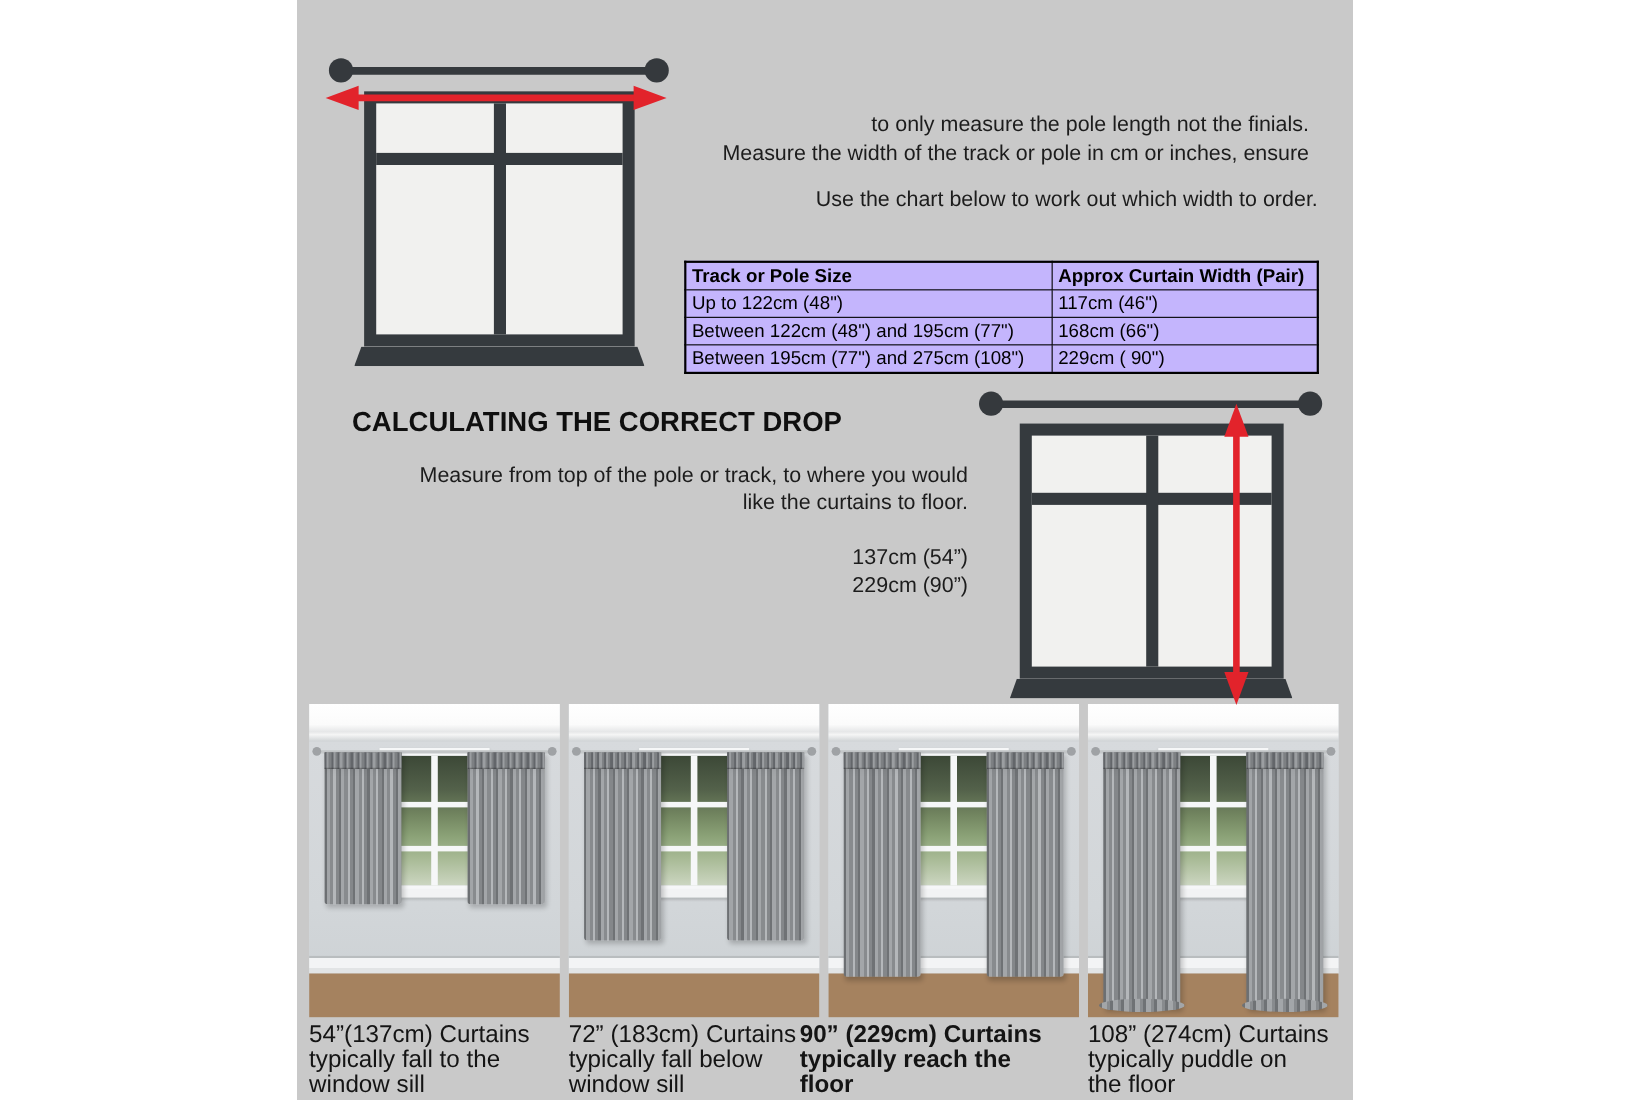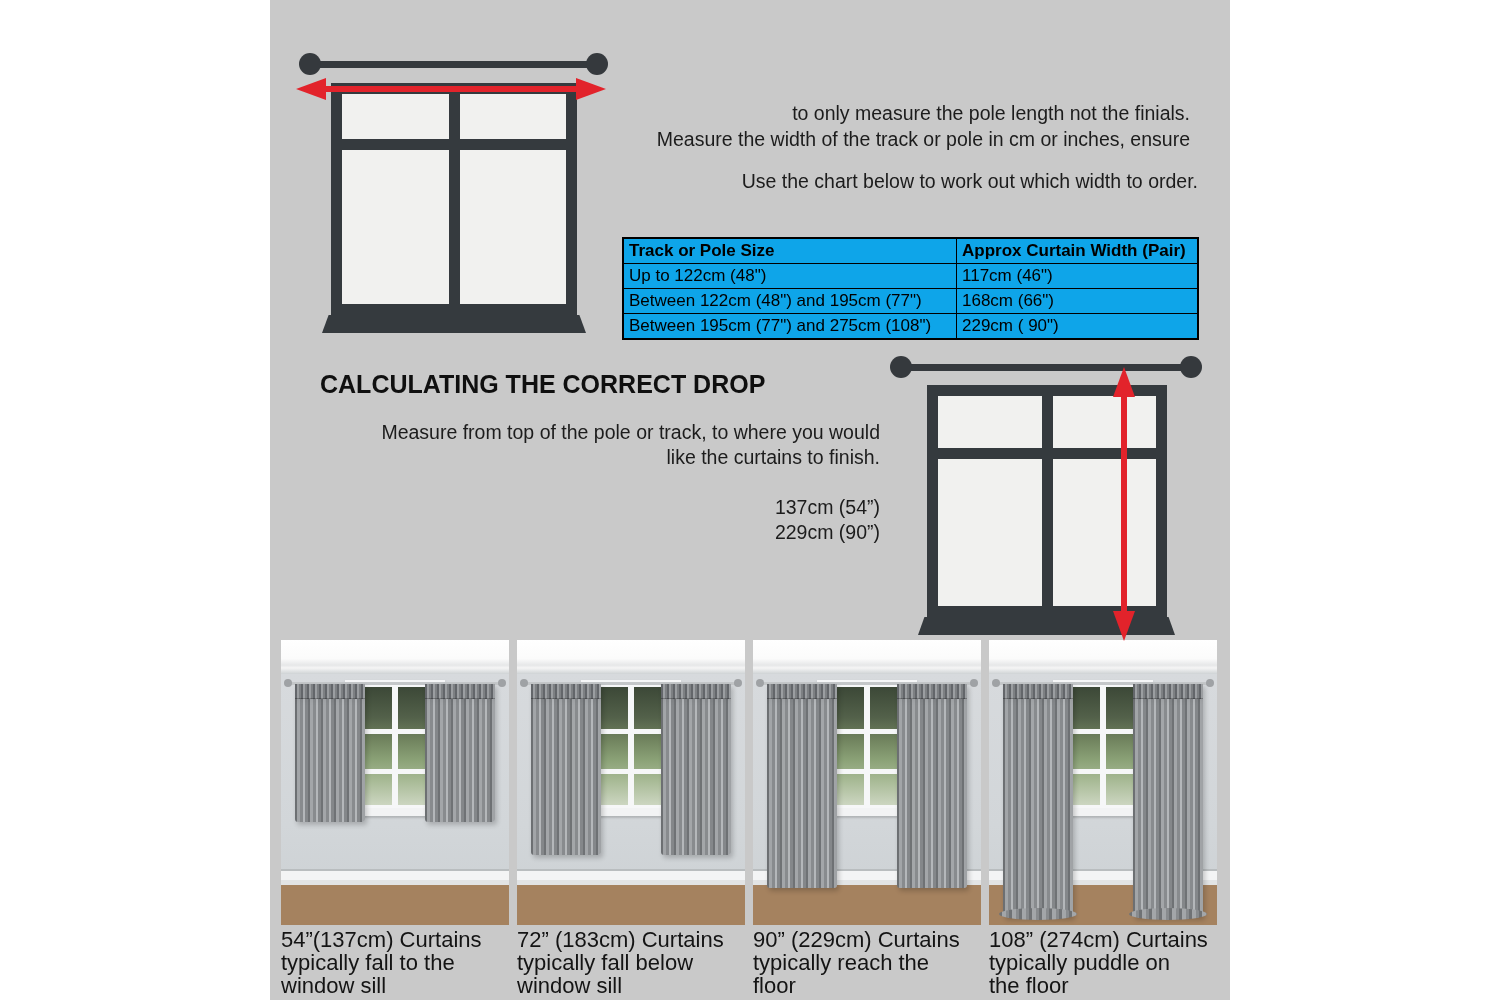--- a/index.html
+++ b/index.html
@@ -11,21 +11,21 @@
   .h1{position:absolute;font-weight:bold;font-size:25px;line-height:30px;color:#0f0f0f;white-space:nowrap;}
   .h1.width-h{left:415px;top:52px;width:560px;text-align:center;}
   .h1.drop-h{left:50px;top:369px;text-align:left;}
   .body-block{position:absolute;font-size:19.5px;line-height:26px;color:#1c1c1c;}
   .width-intro{left:300px;top:100px;width:620px;text-align:right;}
   .chart-note{left:308px;top:168px;width:620px;text-align:right;}
   .drop-body{left:50px;top:420px;width:560px;text-align:right;line-height:25px;}
   .drop-body .ln{height:25px;}
 
   
-  .size-table{position:absolute;left:352px;top:237px;border-collapse:collapse;background:#0ea5e9;
+  .size-table{position:absolute;left:352px;top:237px;border-collapse:collapse;background:#c4b5fd;
               font-size:17px;border:2px solid #000;padding-left:36px;}
   .size-table th,.size-table td{border:1px solid #000;padding:1px 5px 2px 5px;white-space:nowrap;
               font-weight:normal;text-align:left;height:21px;color:#000;}
   .size-table th{font-weight:bold;}
   .size-table .c1{width:322px;}
   .size-table .c2{width:230px;}
 
   
   .pole{position:absolute;height:7px;background:#35393d;border-radius:3px;}
   .finial{position:absolute;width:22px;height:22px;border-radius:50%;background:#35393d;top:-8px;}
@@ -77,21 +77,21 @@
   .curt.cl{left:14px;} .curt.cr{left:144px;}
   .curt:before{content:"";position:absolute;left:0;right:0;top:0;height:14px;
       background:repeating-linear-gradient(90deg,#63666a 0 2px,#9b9ea1 2px 4px,#7d8083 4px 6px);
       border-bottom:1px solid rgba(0,0,0,0.25);}
   .px1 .curt{height:138px;} .px2 .curt{height:171px;} .px3 .curt{height:204px;} .px4 .curt{height:233px;}
   .px4 .curt:after{content:"";position:absolute;left:-4px;right:-4px;bottom:-3px;height:12px;border-radius:50%;
       background:repeating-linear-gradient(90deg,#6f7275 0 3px,#a3a6a9 3px 7px,#888b8e 7px 10px);}
 
   
   .caption{position:absolute;top:928px;width:228px;text-align:left;font-size:22px;line-height:23px;color:#141414;}
-  .caption.cx1{left:11px;} .caption.cx2{left:247px;} .caption.cx3{left:483px;} .caption.cx4{left:719px;}
+  .caption.cx1{left:11px;} .caption.cx2{left:247px;} .caption.cx3{left:457px;font-weight:bold;} .caption.cx4{left:719px;}
 </style>
 </head>
 <body>
 
 <div class="stage">
   <div class="canvas">
 
     <div class="pole pole-w">
       <span class="finial l"></span>
       <span class="finial r"></span>
@@ -132,21 +132,21 @@
         <tr>
           <td>Between 195cm (77") and 275cm (108")</td>
           <td>229cm ( 90")</td>
         </tr>
       </tbody>
     </table>
 
     <div class="h1 drop-h">CALCULATING THE CORRECT DROP</div>
     <div class="body-block drop-body">
       <div class="ln">Measure from top of the pole or track, to where you would</div>
-      <div class="ln">like the curtains to finish.</div>
+      <div class="ln">like the curtains to floor.</div>
       <div class="ln"></div>
       <div class="ln">137cm (54”)</div>
       <div class="ln">229cm (90”)</div>
     </div>
 
     <div class="pole pole-d">
       <span class="finial l"></span>
       <span class="finial r"></span>
     </div>
     <div class="win win-d">

